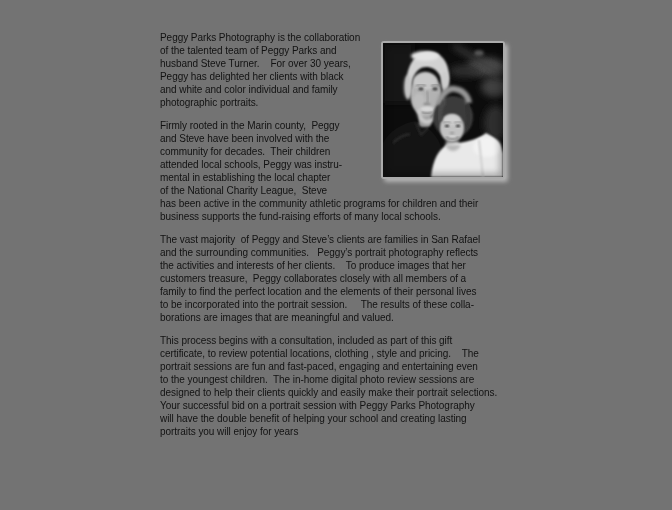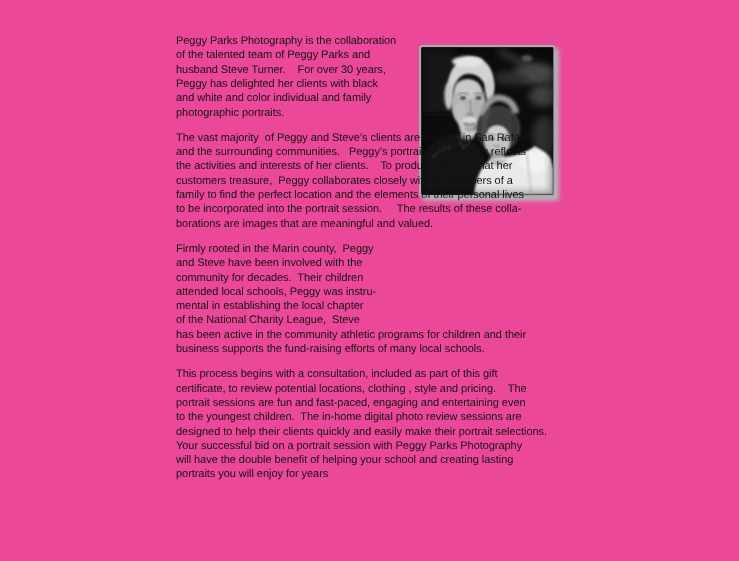--- a/index.html
+++ b/index.html
@@ -5,21 +5,21 @@
   html, body {
     margin: 0;
     padding: 0;
     background: #ffffff;
     font-family: "Liberation Sans", sans-serif;
   }
   .page {
     position: relative;
     width: 672px;
     height: 510px;
-    background: #ec4899;
+    background: #737373;
     overflow: hidden;
   }
   .article {
     position: absolute;
     left: 160px;
     top: 31px;
     width: 436px;
     color: #121212;
     font-size: 10px;
     line-height: 13px;
@@ -141,35 +141,35 @@
     </svg>
   </figure>
 
   <div class="article">
     <p class="para">Peggy Parks Photography is the collaboration
 of the talented team of Peggy Parks and
 husband Steve Turner.    For over 30 years,
 Peggy has delighted her clients with black
 and white and color individual and family
 photographic portraits.</p>
-    <p class="para">The vast majority  of Peggy and Steve’s clients are families in San Rafael
-and the surrounding communities.   Peggy’s portrait photography reflects
-the activities and interests of her clients.    To produce images that her
-customers treasure,  Peggy collaborates closely with all members of a
-family to find the perfect location and the elements of their personal lives
-to be incorporated into the portrait session.     The results of these colla-
-borations are images that are meaningful and valued.</p>
     <p class="para">Firmly rooted in the Marin county,  Peggy
 and Steve have been involved with the
 community for decades.  Their children
 attended local schools, Peggy was instru-
 mental in establishing the local chapter
 of the National Charity League,  Steve
 has been active in the community athletic programs for children and their
 business supports the fund-raising efforts of many local schools.</p>
+    <p class="para">The vast majority  of Peggy and Steve’s clients are families in San Rafael
+and the surrounding communities.   Peggy’s portrait photography reflects
+the activities and interests of her clients.    To produce images that her
+customers treasure,  Peggy collaborates closely with all members of a
+family to find the perfect location and the elements of their personal lives
+to be incorporated into the portrait session.     The results of these colla-
+borations are images that are meaningful and valued.</p>
     <p class="para">This process begins with a consultation, included as part of this gift
 certificate, to review potential locations, clothing , style and pricing.    The
 portrait sessions are fun and fast-paced, engaging and entertaining even
 to the youngest children.  The in-home digital photo review sessions are
 designed to help their clients quickly and easily make their portrait selections.
 Your successful bid on a portrait session with Peggy Parks Photography
 will have the double benefit of helping your school and creating lasting
 portraits you will enjoy for years</p>
   </div>
 

